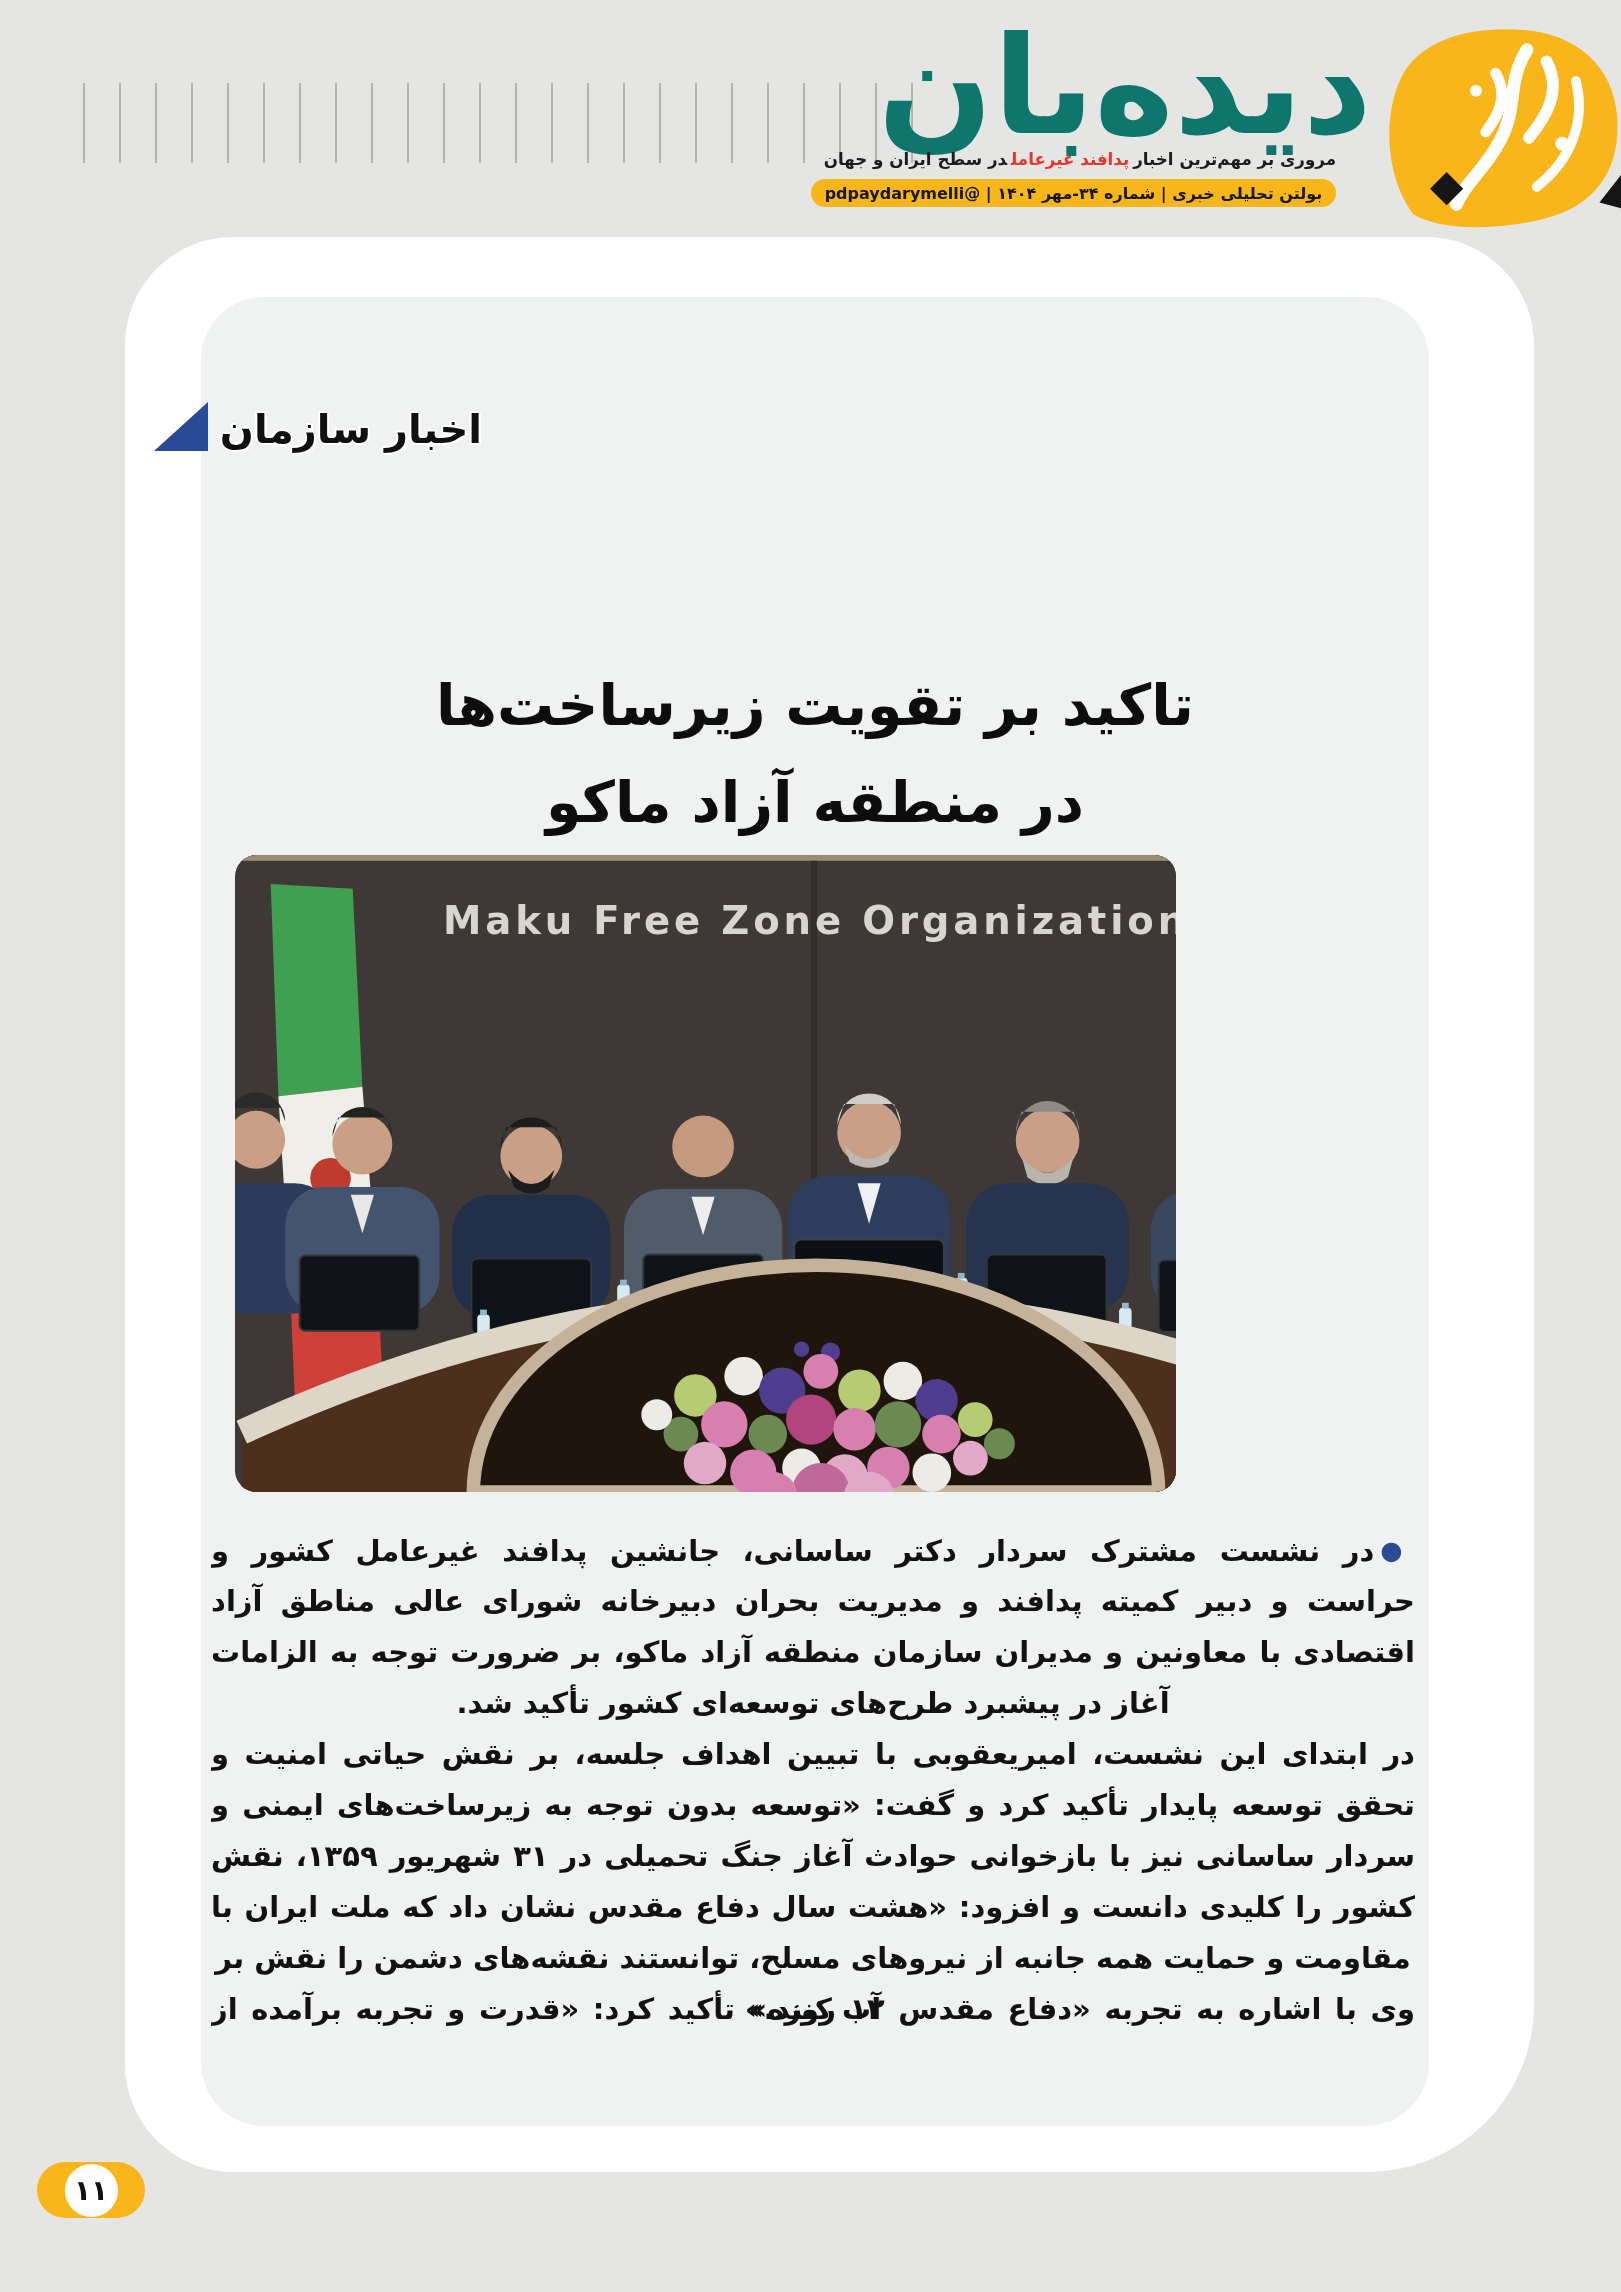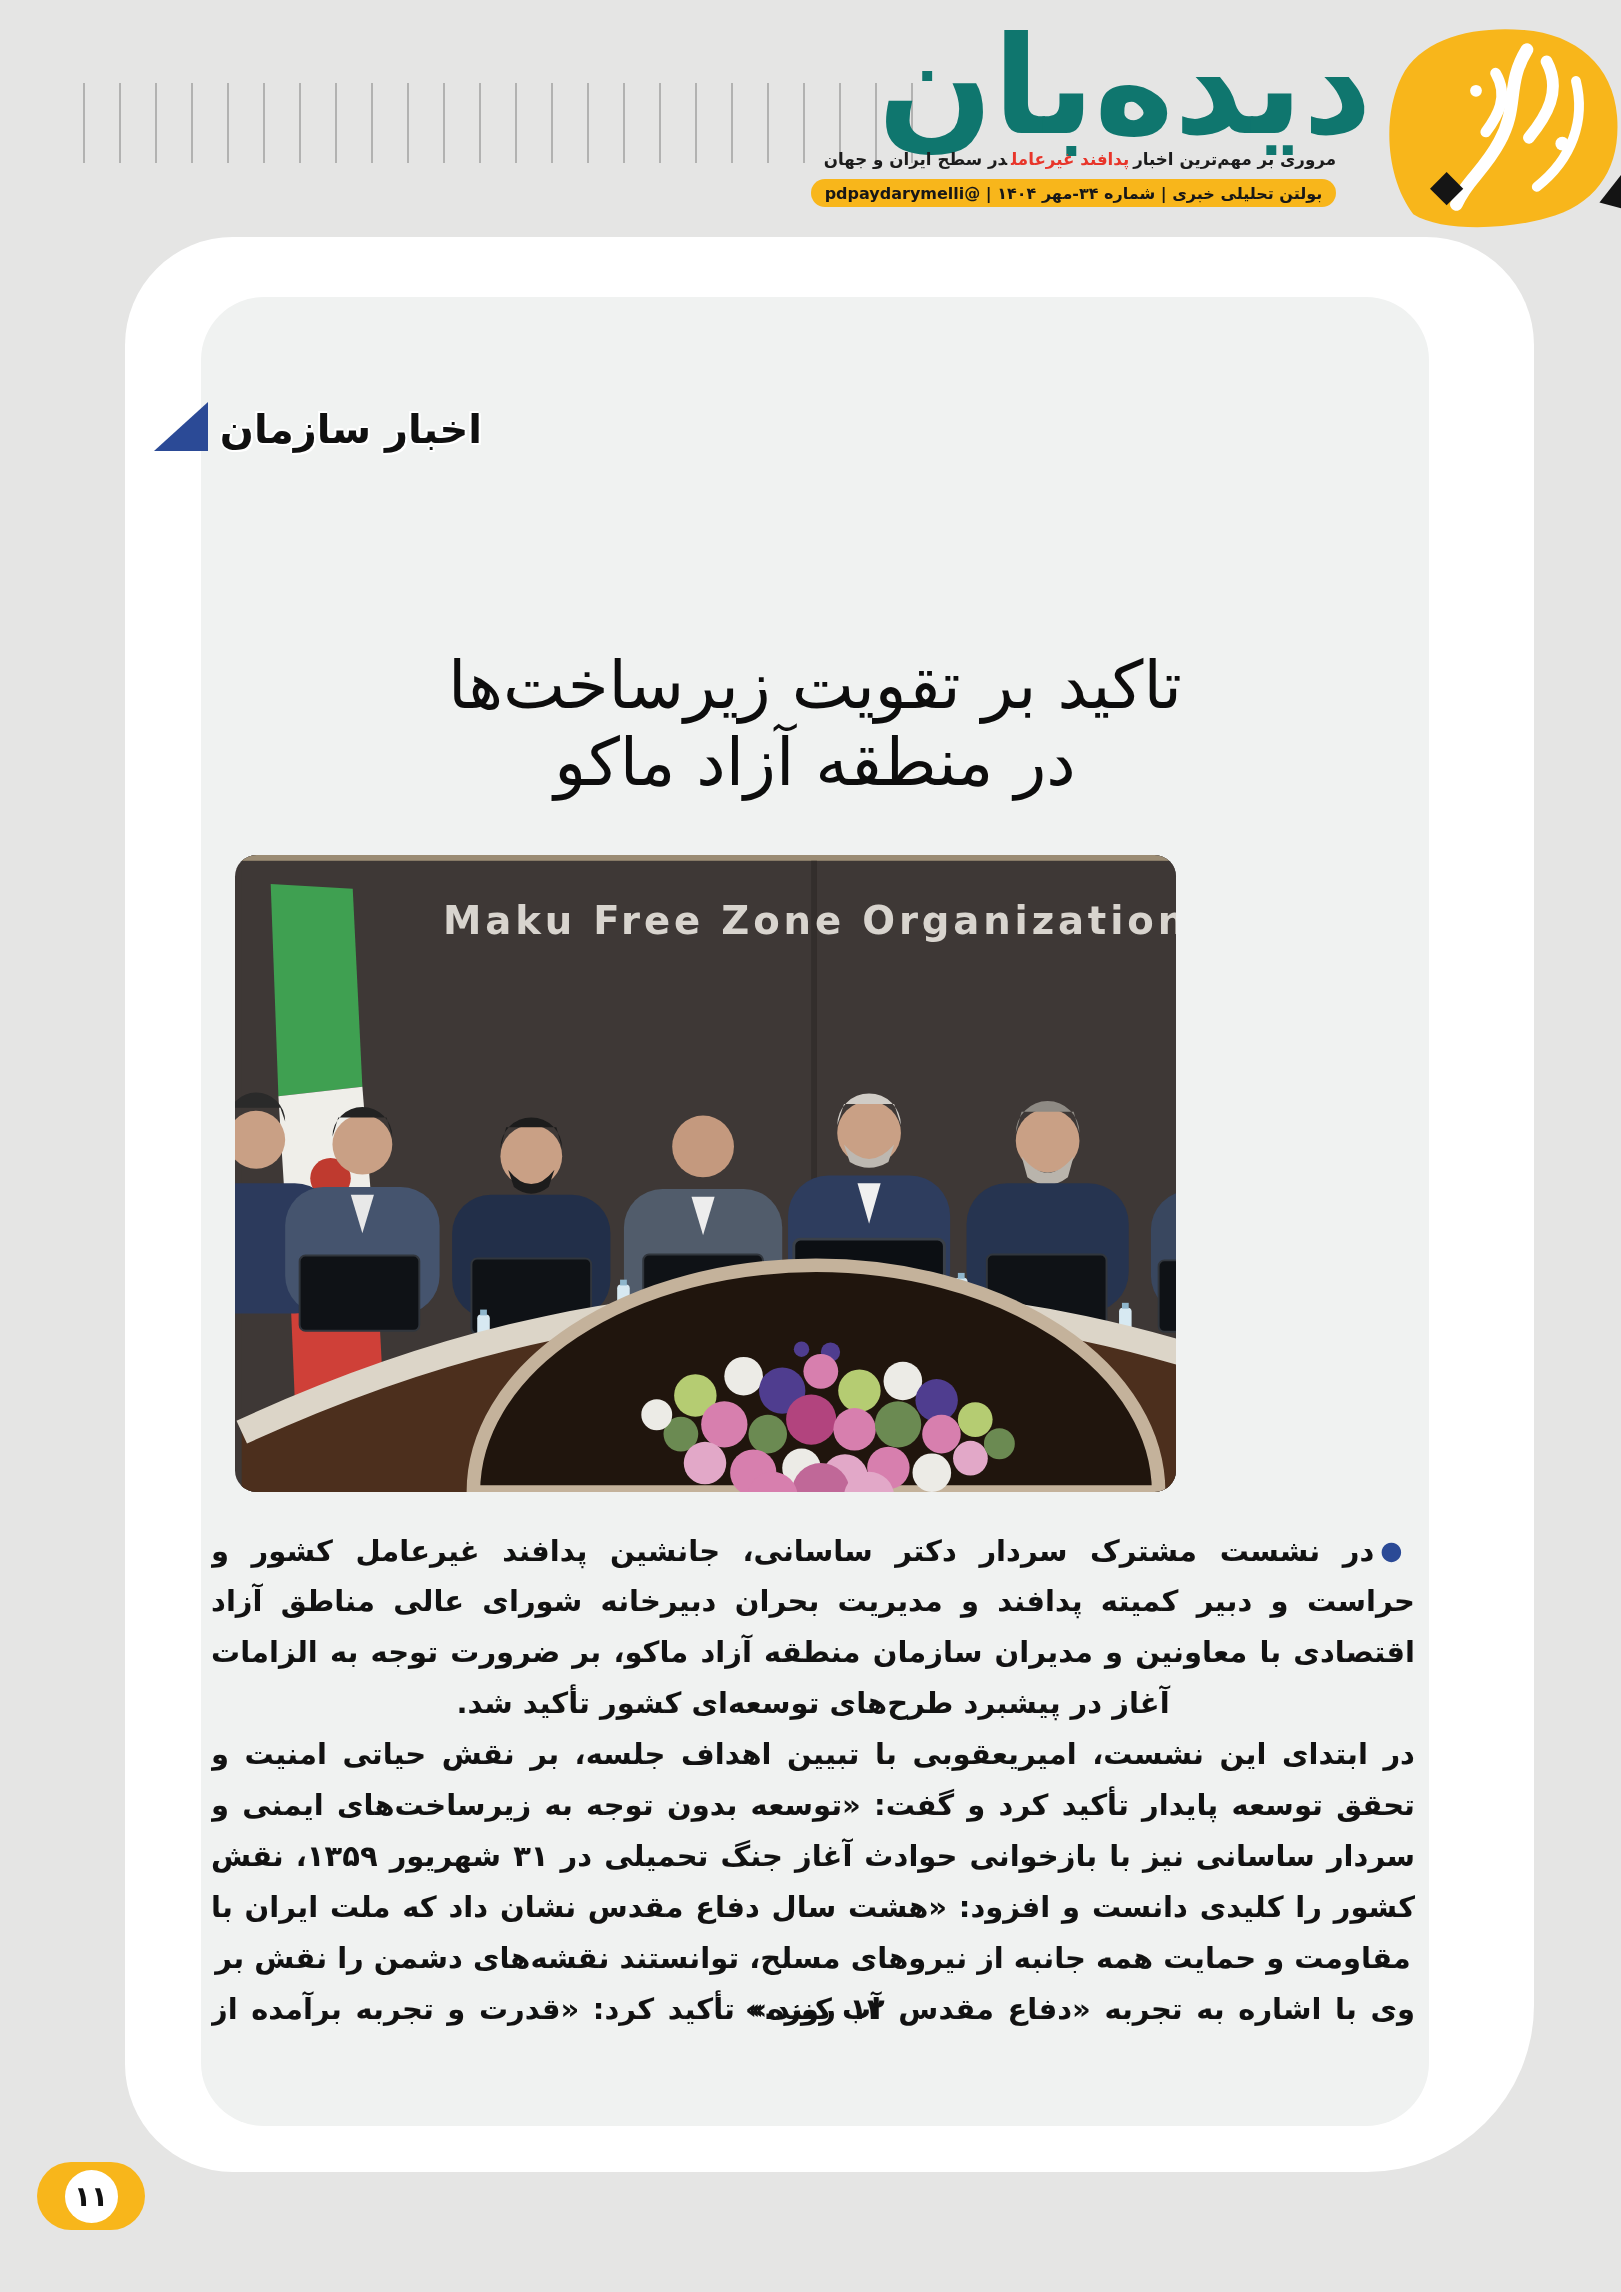--- a/index.html
+++ b/index.html
@@ -62,22 +62,22 @@
     line-height:1.1;white-space:nowrap;
     text-shadow:-2px 0 #fff,2px 0 #fff,0 2px #fff,0 -2px #fff,2px 2px #fff,-2px -2px #fff;
   }
 
   
   .headline{
     left:201px;top:647px;width:1228px;margin:0;
     text-align:center;direction:rtl;
   }
   .headline .hl{
-    display:block;font-size:66px;line-height:77px;
-    font-weight:400;color:#0d0d0d;white-space:nowrap;
+    display:block;font-size:57px;line-height:77px;
+    font-weight:700;color:#0d0d0d;white-space:nowrap;margin-top:20px;
   }
 
   
   .photo{
     left:235px;top:855px;width:941px;height:637px;
     border-radius:21.6px;overflow:hidden;background:#3e3836;
   }
 
   
   .body-text{
@@ -85,21 +85,21 @@
     direction:rtl;color:#121212;
     font-size:29px;font-weight:700;
   }
   .bl{line-height:51px;height:51px;white-space:nowrap;}
   .bl.j{text-align:justify;text-align-last:justify;white-space:normal;overflow:hidden;}
   .bl.c{text-align:center;white-space:normal;}
   .bullet{color:#2b4a96;font-size:25.5px;margin-left:5.9px;vertical-align:2px;}
 
   
   .pagenum-pill{
-    left:37px;top:2162px;width:108px;height:68px;
+    left:37px;top:2162px;width:108px;height:56px;
     background:#f8b61b;border-radius:34px;
     display:flex;align-items:center;justify-content:center;
   }
   .pagenum-circle{
     width:53px;height:53px;border-radius:50%;background:#fff;
     display:flex;align-items:center;justify-content:center;
     font-size:28px;font-weight:700;color:#111;
   }
 </style>
 </head>

